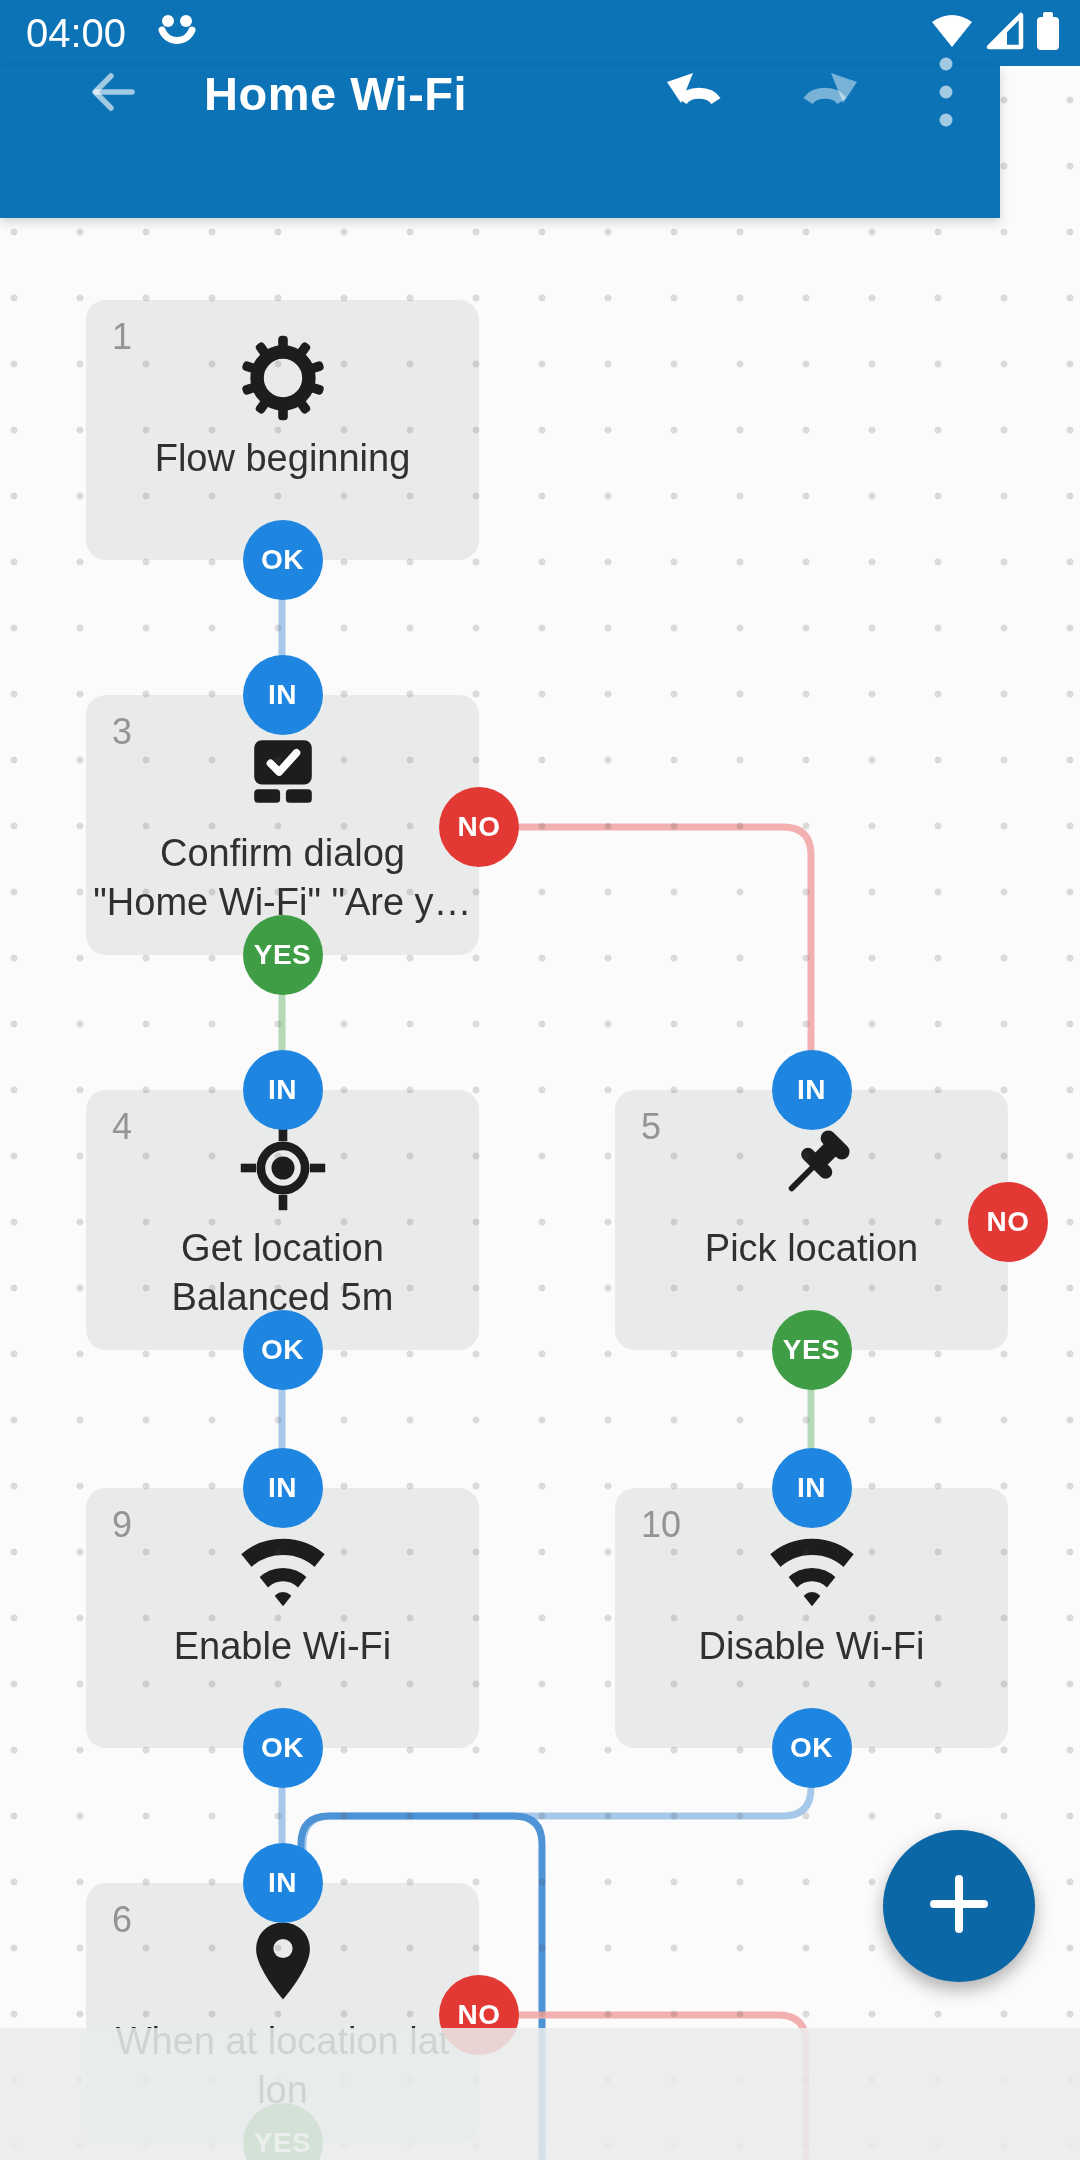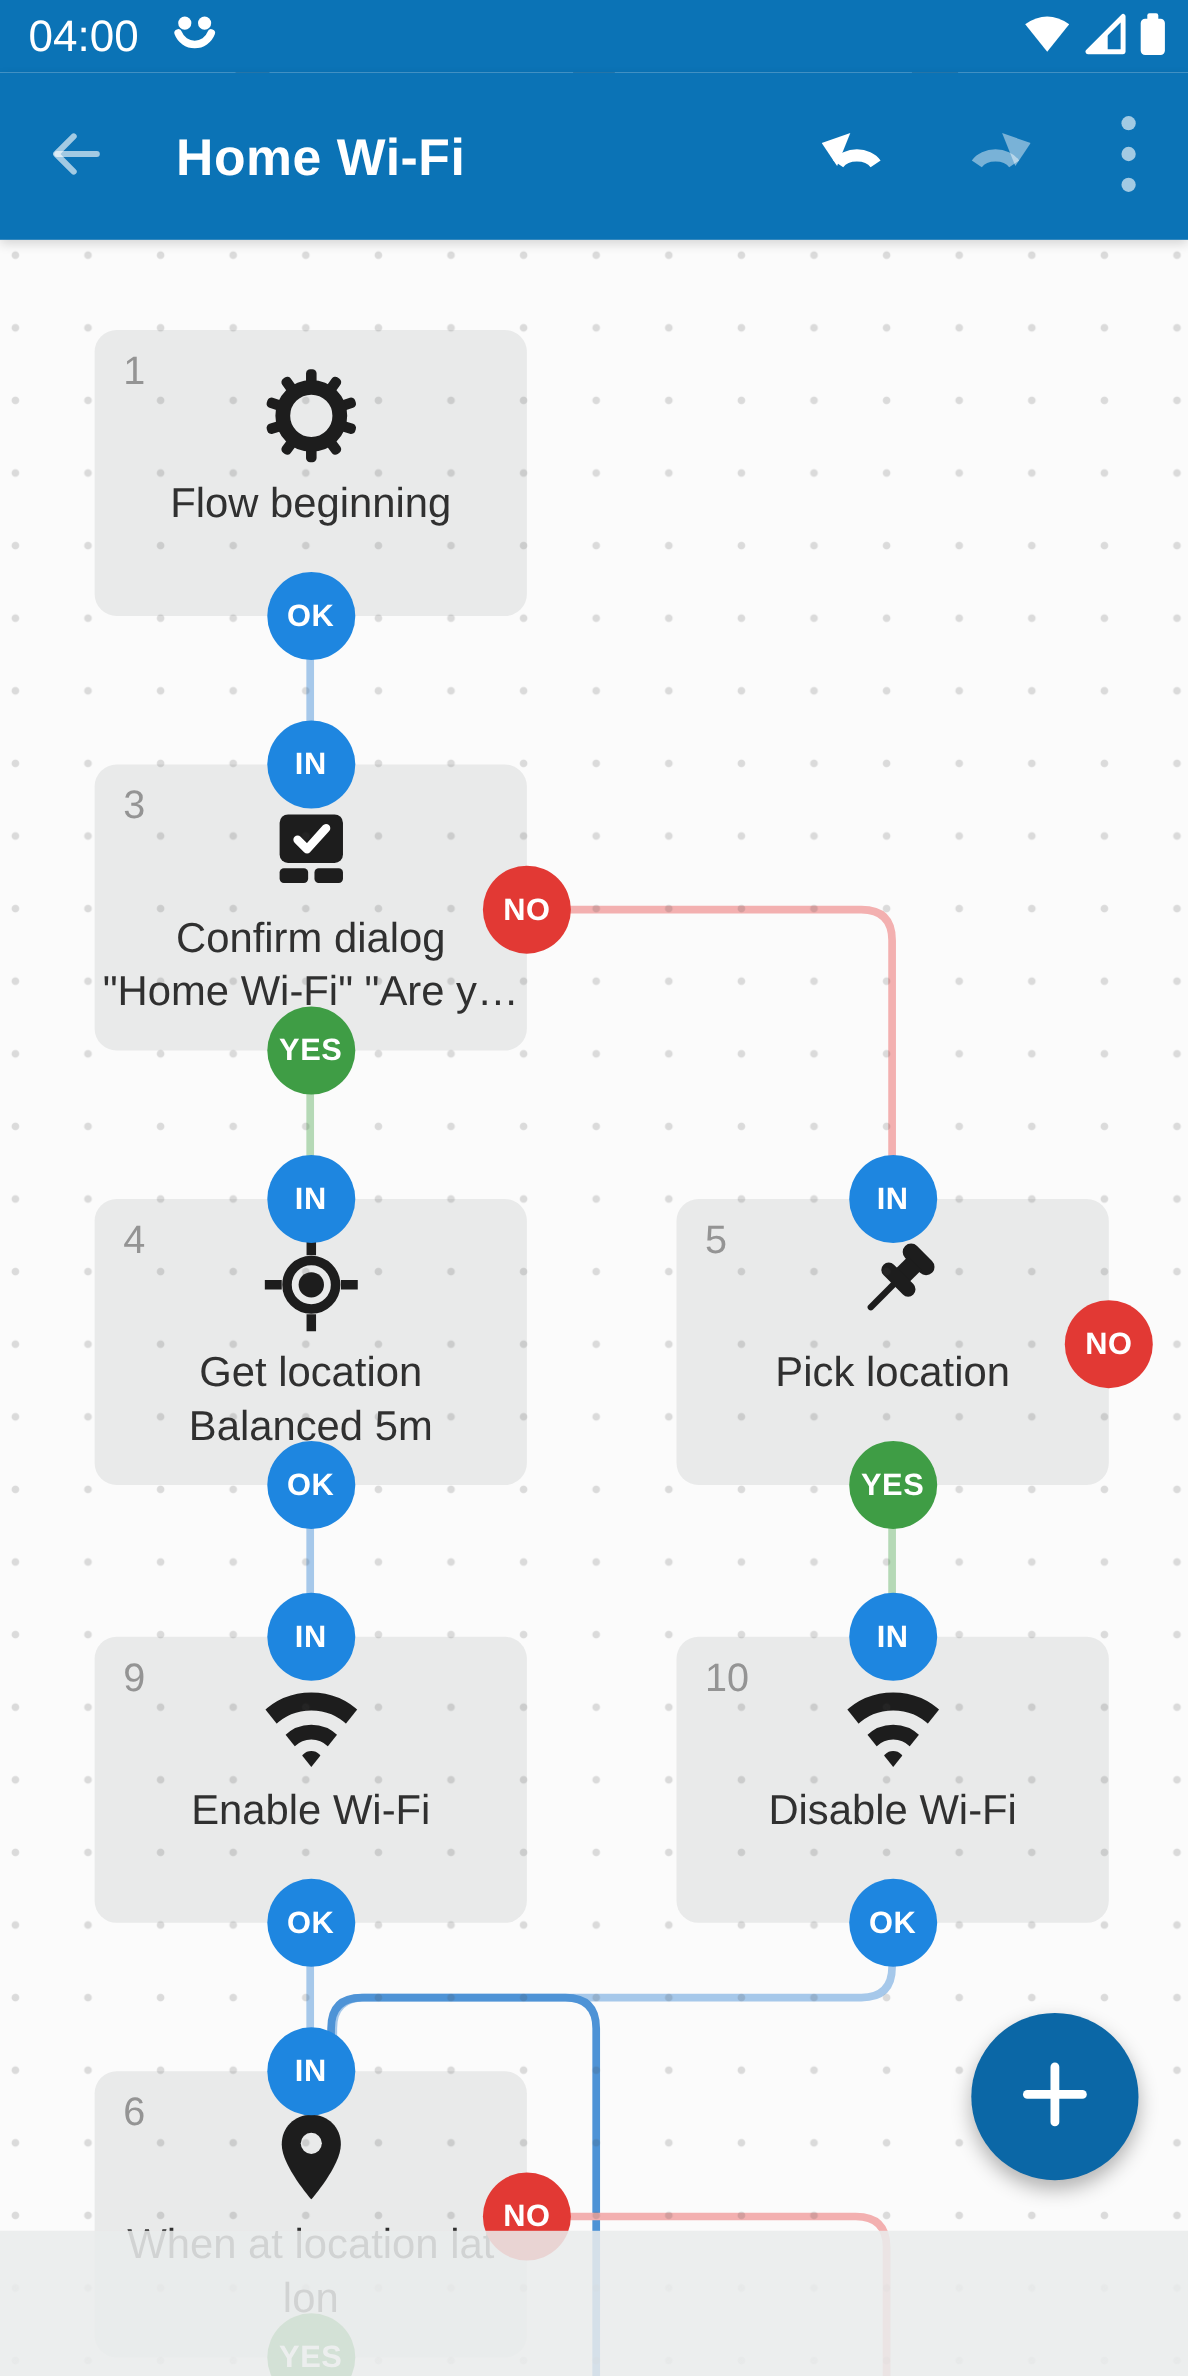--- a/index.html
+++ b/index.html
@@ -53,22 +53,22 @@
   #nav-overview-glyph{width:42px;height:42px;border-radius:6px;}
   
   #statusbar{
     position:absolute;left:0;top:0;width:1080px;height:66px;z-index:10;
     display:flex;align-items:center;color:#fff;
   }
   #status-time{font-size:40px;font-weight:500;margin-left:26px;}
   #status-smiley{margin-left:28px;}
   #status-right{margin-left:auto;display:flex;align-items:center;gap:9px;margin-right:18px;}
   #appbar{
-    position:absolute;left:0;top:66px;width:1080px;height:152px;z-index:10;
-    display:flex;align-items:center;box-shadow:0 4px 10px rgba(0,0,0,0.16);
+    position:absolute;left:0;top:66px;width:956px;height:152px;z-index:10;
+    display:flex;box-shadow:0 4px 10px rgba(0,0,0,0.16);padding-left:44px;
   }
   #appbar-title{
     color:#fff;font-size:47px;font-weight:bold;margin-left:64px;letter-spacing:.5px;
   }
   .appbar-icon{display:flex;align-items:center;justify-content:center;width:56px;height:56px;}
   #back-btn{margin-left:40px;}
   #undo-btn{margin-left:auto;}
   #redo-btn{margin-left:76px;}
   #menu-btn{margin-left:62px;margin-right:26px;}
 </style>

